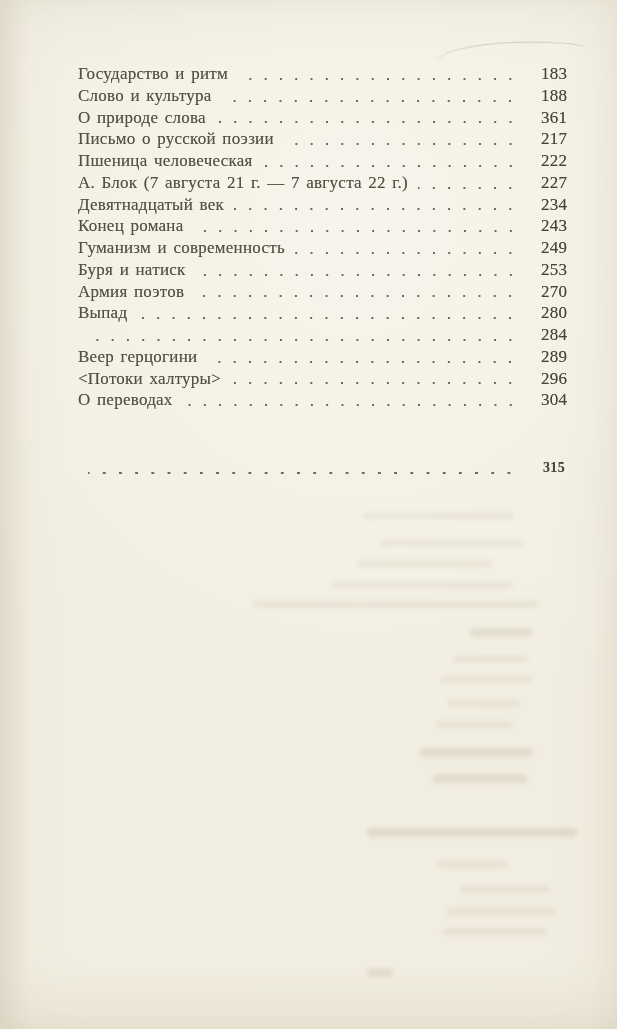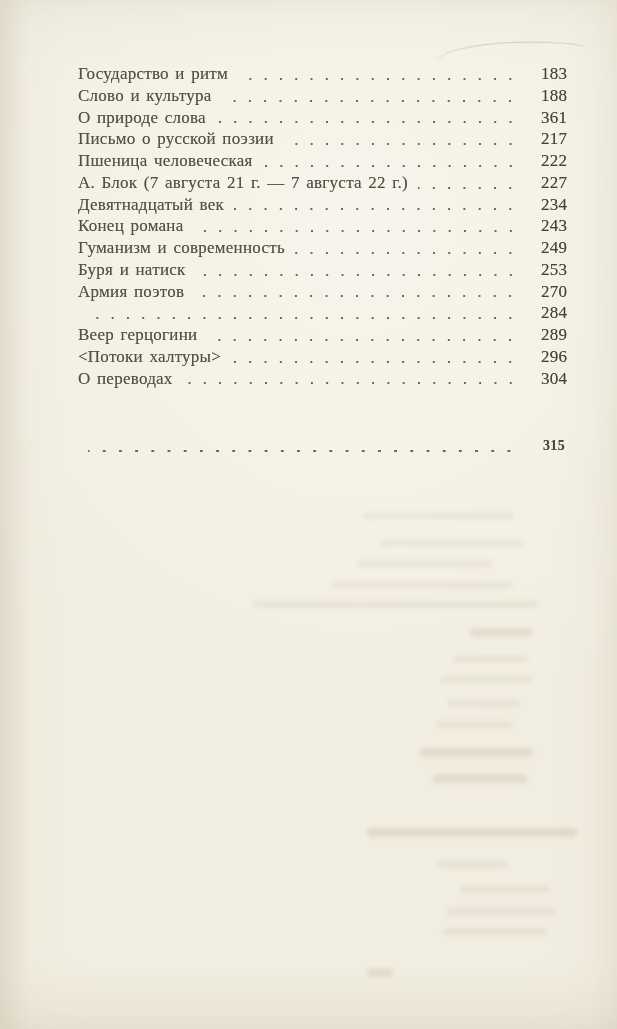--- a/index.html
+++ b/index.html
@@ -155,20 +155,25 @@
           <span class="page-num">253</span>
         </div>
 
 
         <div class="toc-row">
           <span class="toc-title">Армия поэтов</span>
           <span class="dot-leader"></span>
           <span class="page-num">270</span>
         </div>
 
+        <div class="toc-row">
+          <span class="toc-title">Выпад</span>
+          <span class="dot-leader"></span>
+          <span class="page-num">280</span>
+        </div>
 
         <div class="toc-row">
           <span class="dot-leader"></span>
           <span class="page-num">284</span>
         </div>
 
         <div class="toc-row">
           <span class="toc-title">Веер герцогини</span>
           <span class="dot-leader"></span>
           <span class="page-num">289</span>

